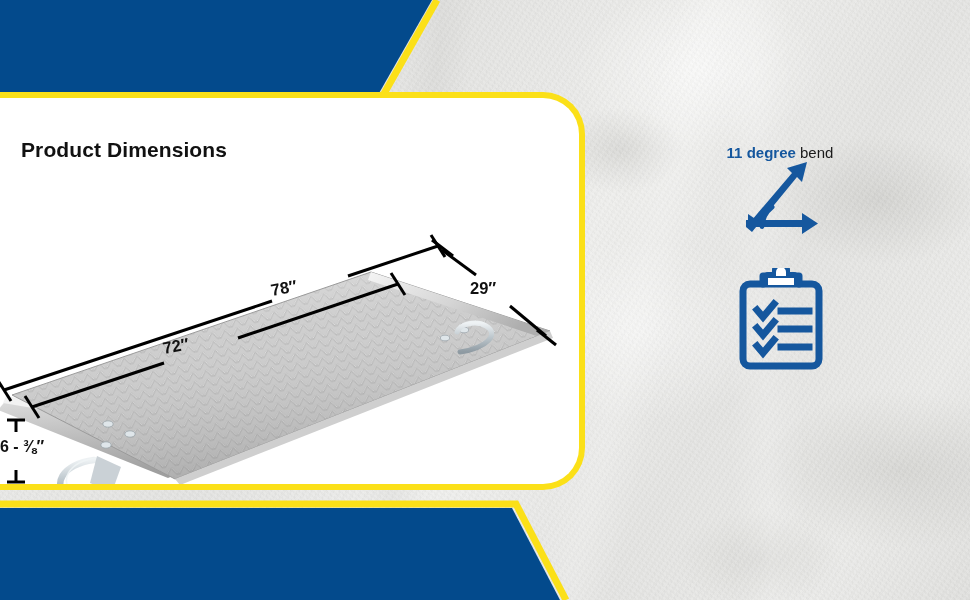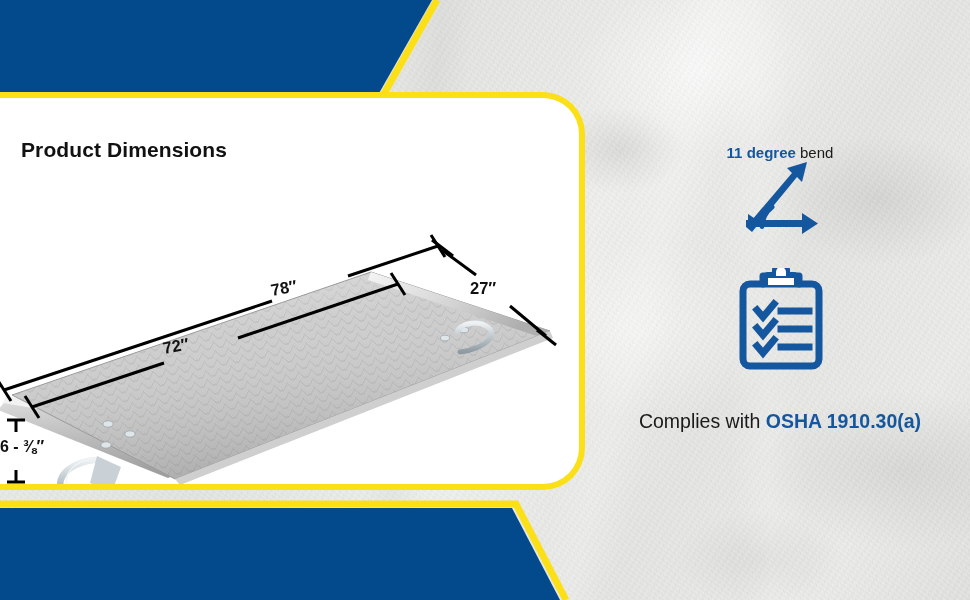--- a/index.html
+++ b/index.html
@@ -210,21 +210,21 @@
           <line x1="26" y1="322" x2="26" y2="334"></line>
           <line x1="17" y1="322" x2="35" y2="322"></line>
           <line x1="26" y1="372" x2="26" y2="384"></line>
           <line x1="17" y1="384" x2="35" y2="384"></line>
         </g>
       </g>
     </svg>
 
     <div class="dlabel dlabel-78">78″</div>
     <div class="dlabel dlabel-72">72″</div>
-    <div class="dlabel dlabel-24">27″</div>
+    <div class="dlabel dlabel-24">29″</div>
     <div class="dlabel dlabel-h">6 - ⅜″</div>
   </div>
 
   <div class="right-col">
 
     <div class="bend-head">
       <b>11 degree</b><span> bend</span>
     </div>
 
     <svg class="icon-angle" viewBox="0 0 96 96">
@@ -254,18 +254,15 @@
       <g stroke="#15579e" stroke-width="7" stroke-linecap="square" fill="none">
         <path d="M 22,42 L 28,49 L 39,36"></path>
         <path d="M 22,60 L 28,67 L 39,54"></path>
         <path d="M 22,78 L 28,85 L 39,72"></path>
         <path d="M 46,43 L 74,43"></path>
         <path d="M 46,61 L 74,61"></path>
         <path d="M 46,79 L 74,79"></path>
       </g>
     </svg>
 
-    <div class="comply comply-1">
-      <span>Complies with </span><b>OSHA 1910.30(a)</b>
-    </div>
 
   </div>
 </div>
 
 </body></html>

